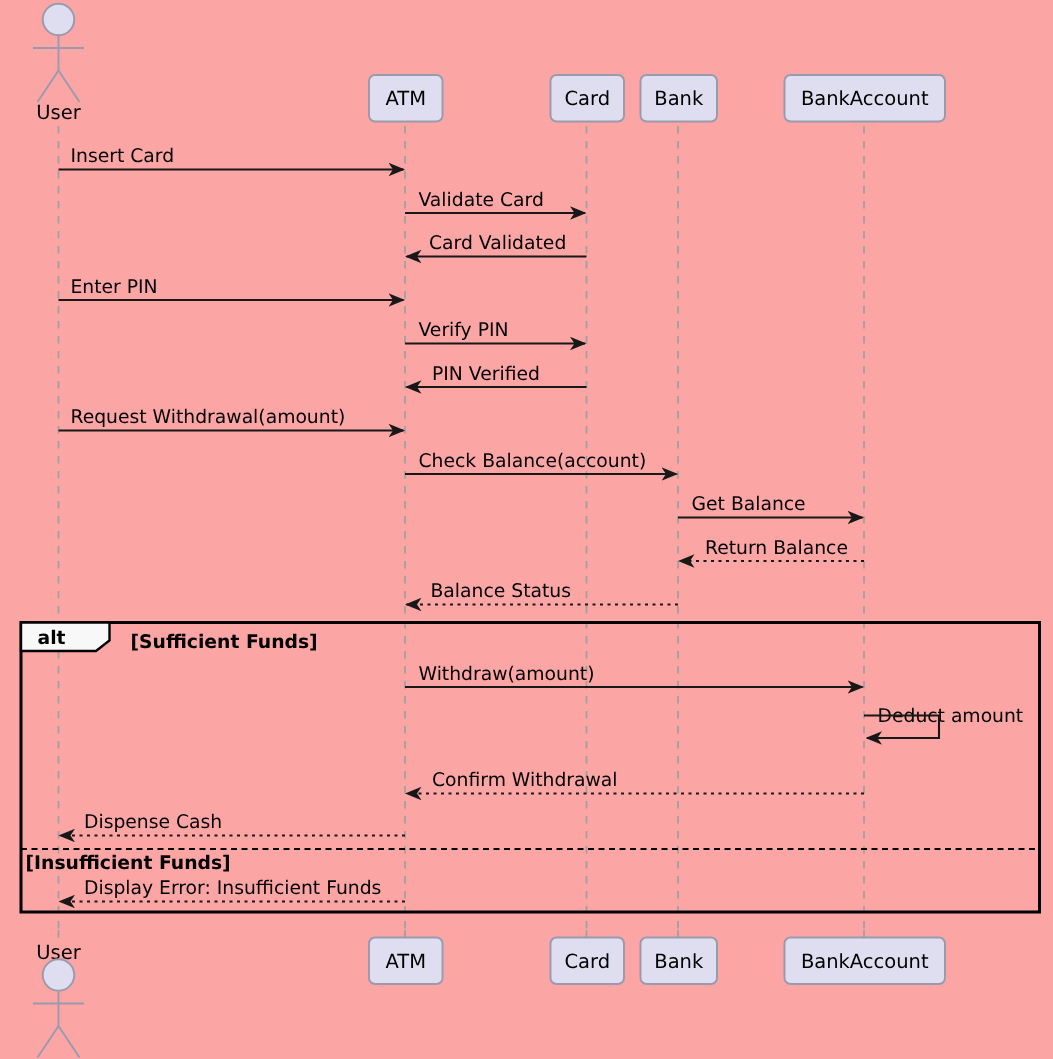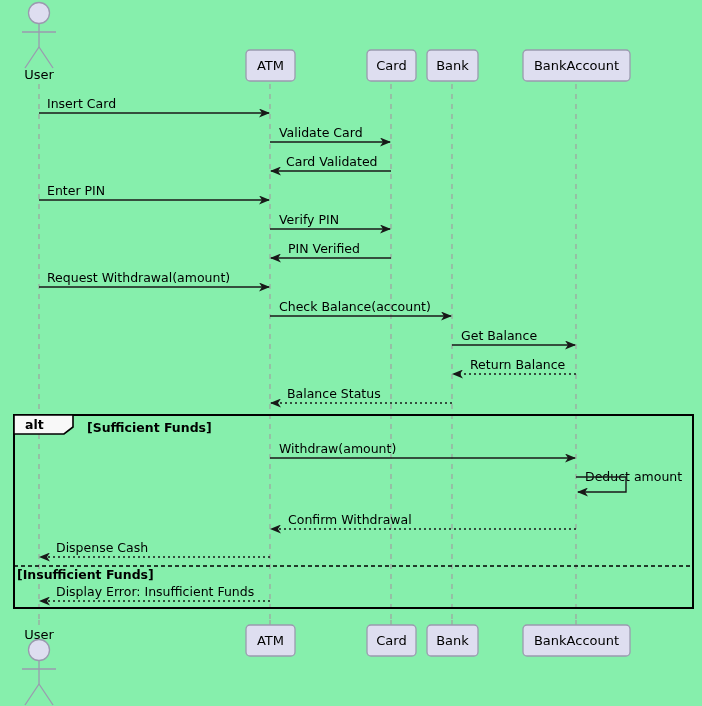--- a/index.html
+++ b/index.html
@@ -10,21 +10,21 @@
   body {
     font-family: "DejaVu Sans", sans-serif;
     width: 702px;
     height: 706px;
     overflow: hidden;
   }
   #diagram-root {
     position: relative;
     width: 702px;
     height: 706px;
-    background: #86efac;
+    background: #fca5a5;
   }
   svg.seq-canvas {
     position: absolute;
     top: 0;
     left: 0;
     width: 702px;
     height: 706px;
     display: block;
   }
   .participant-label {

